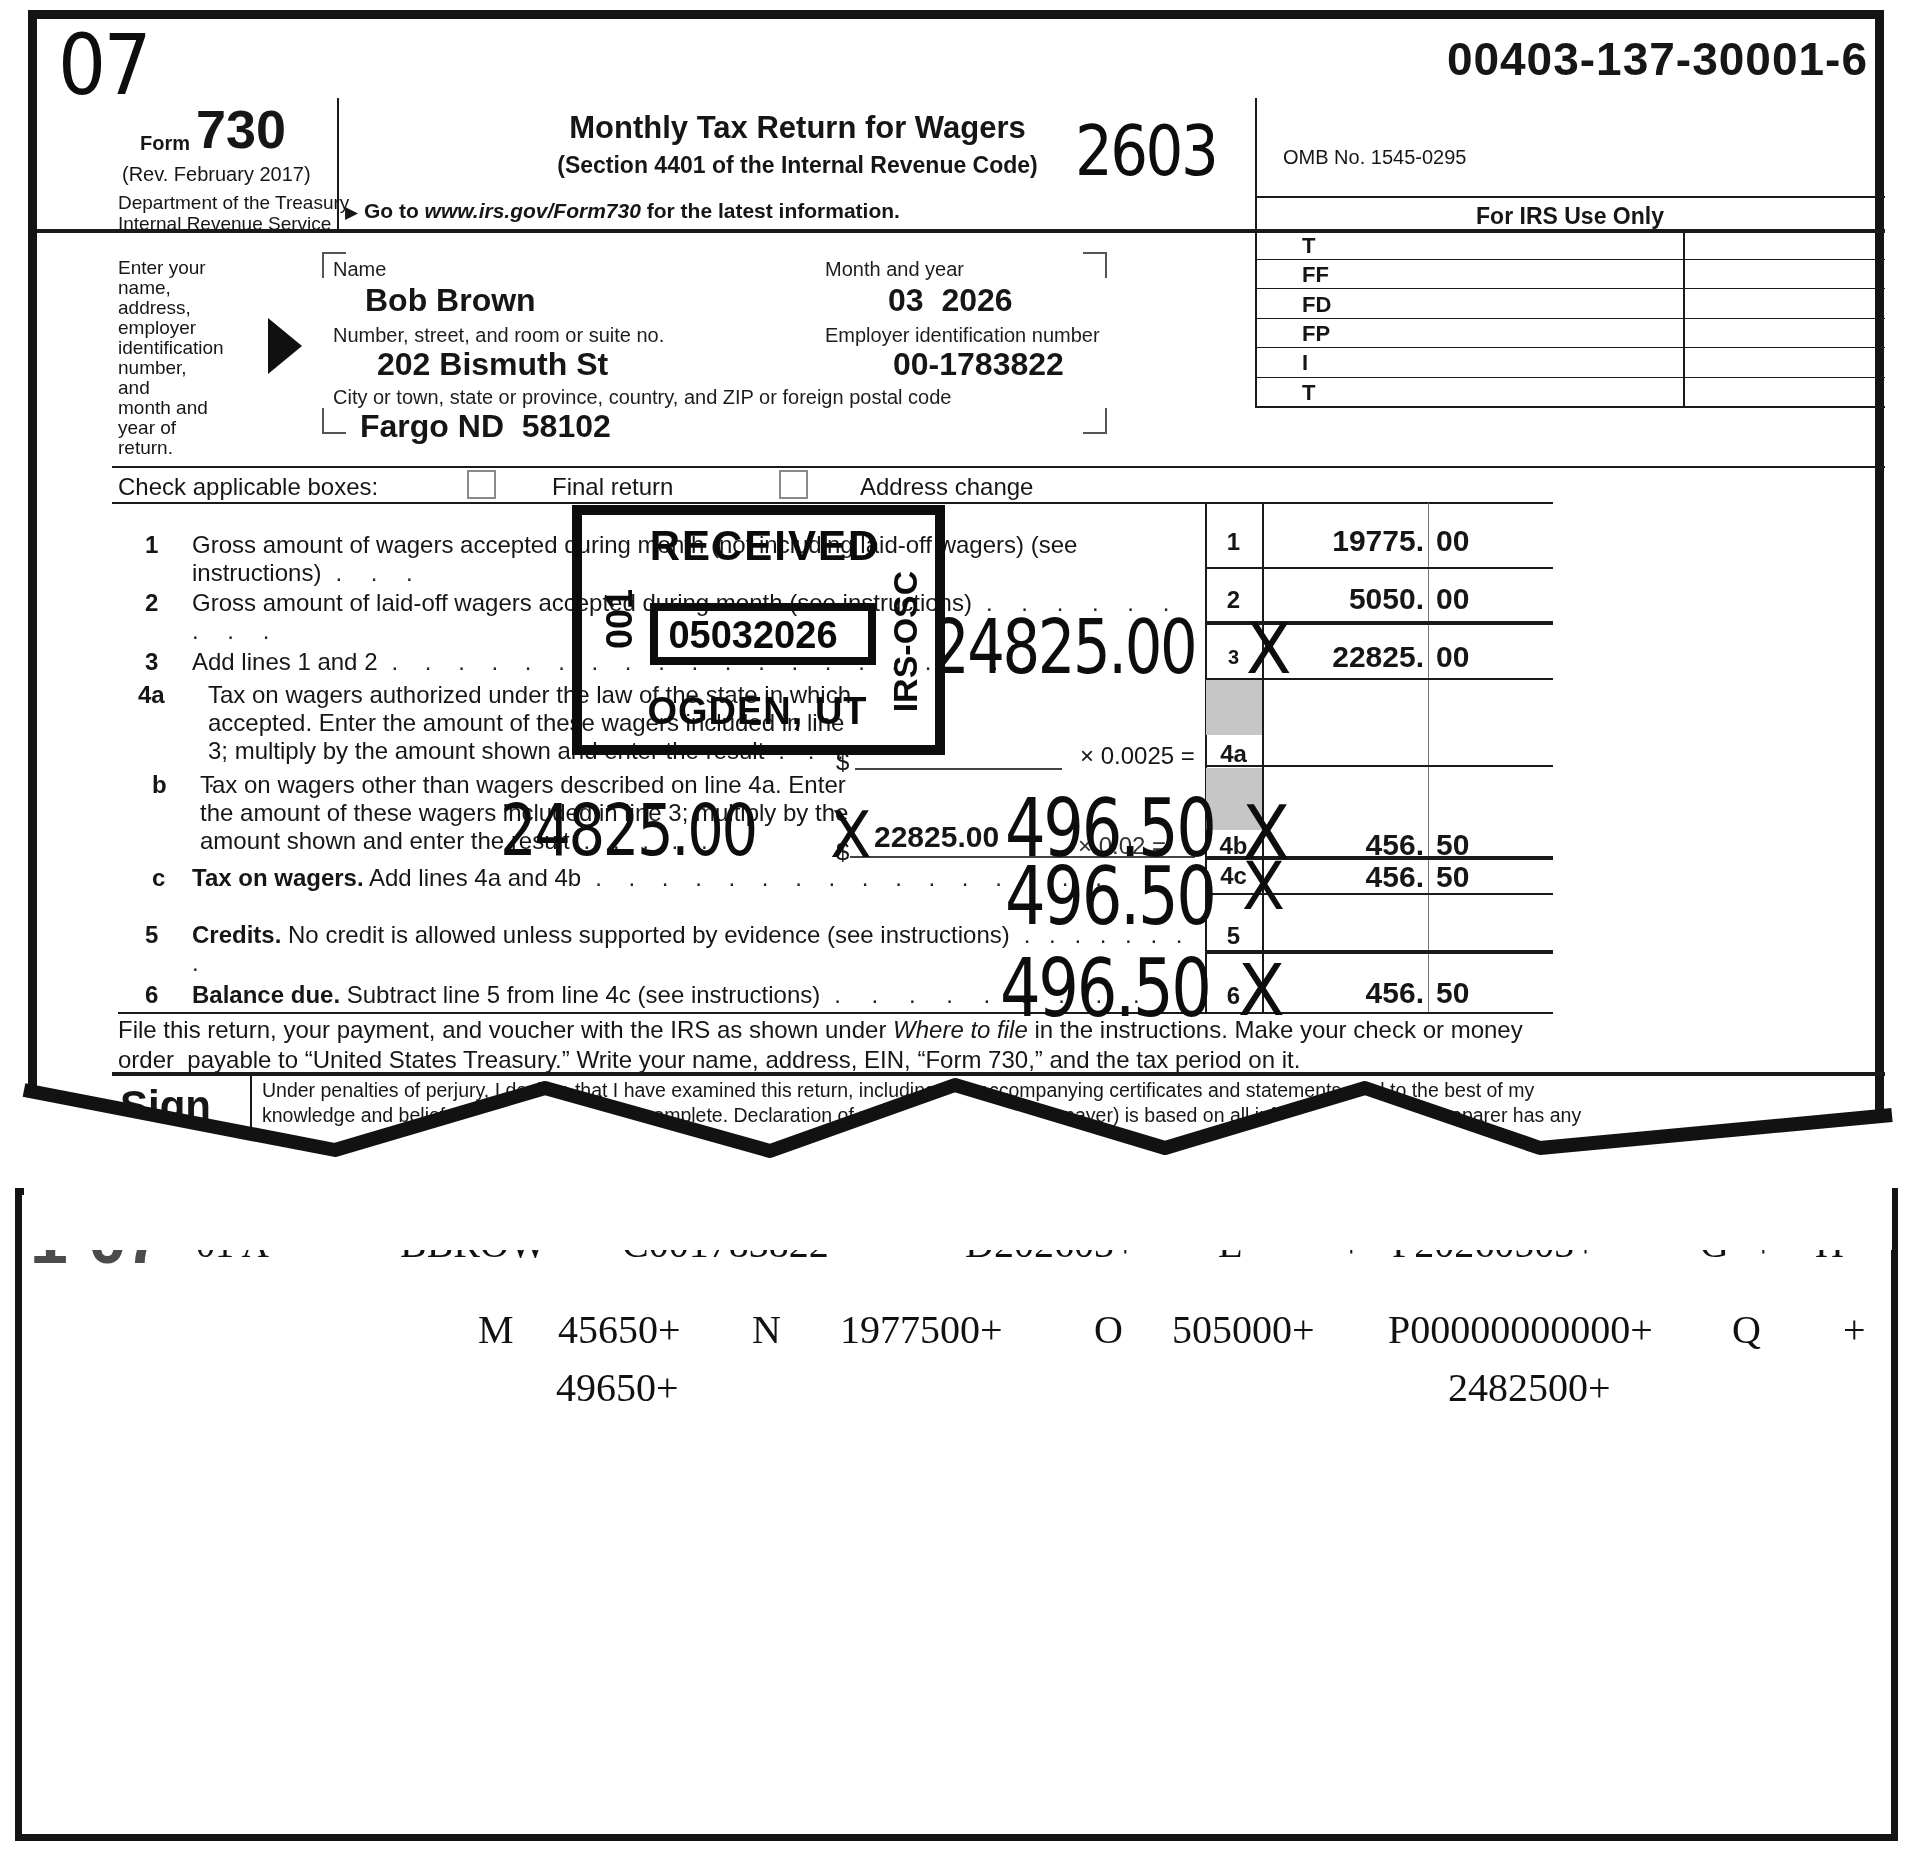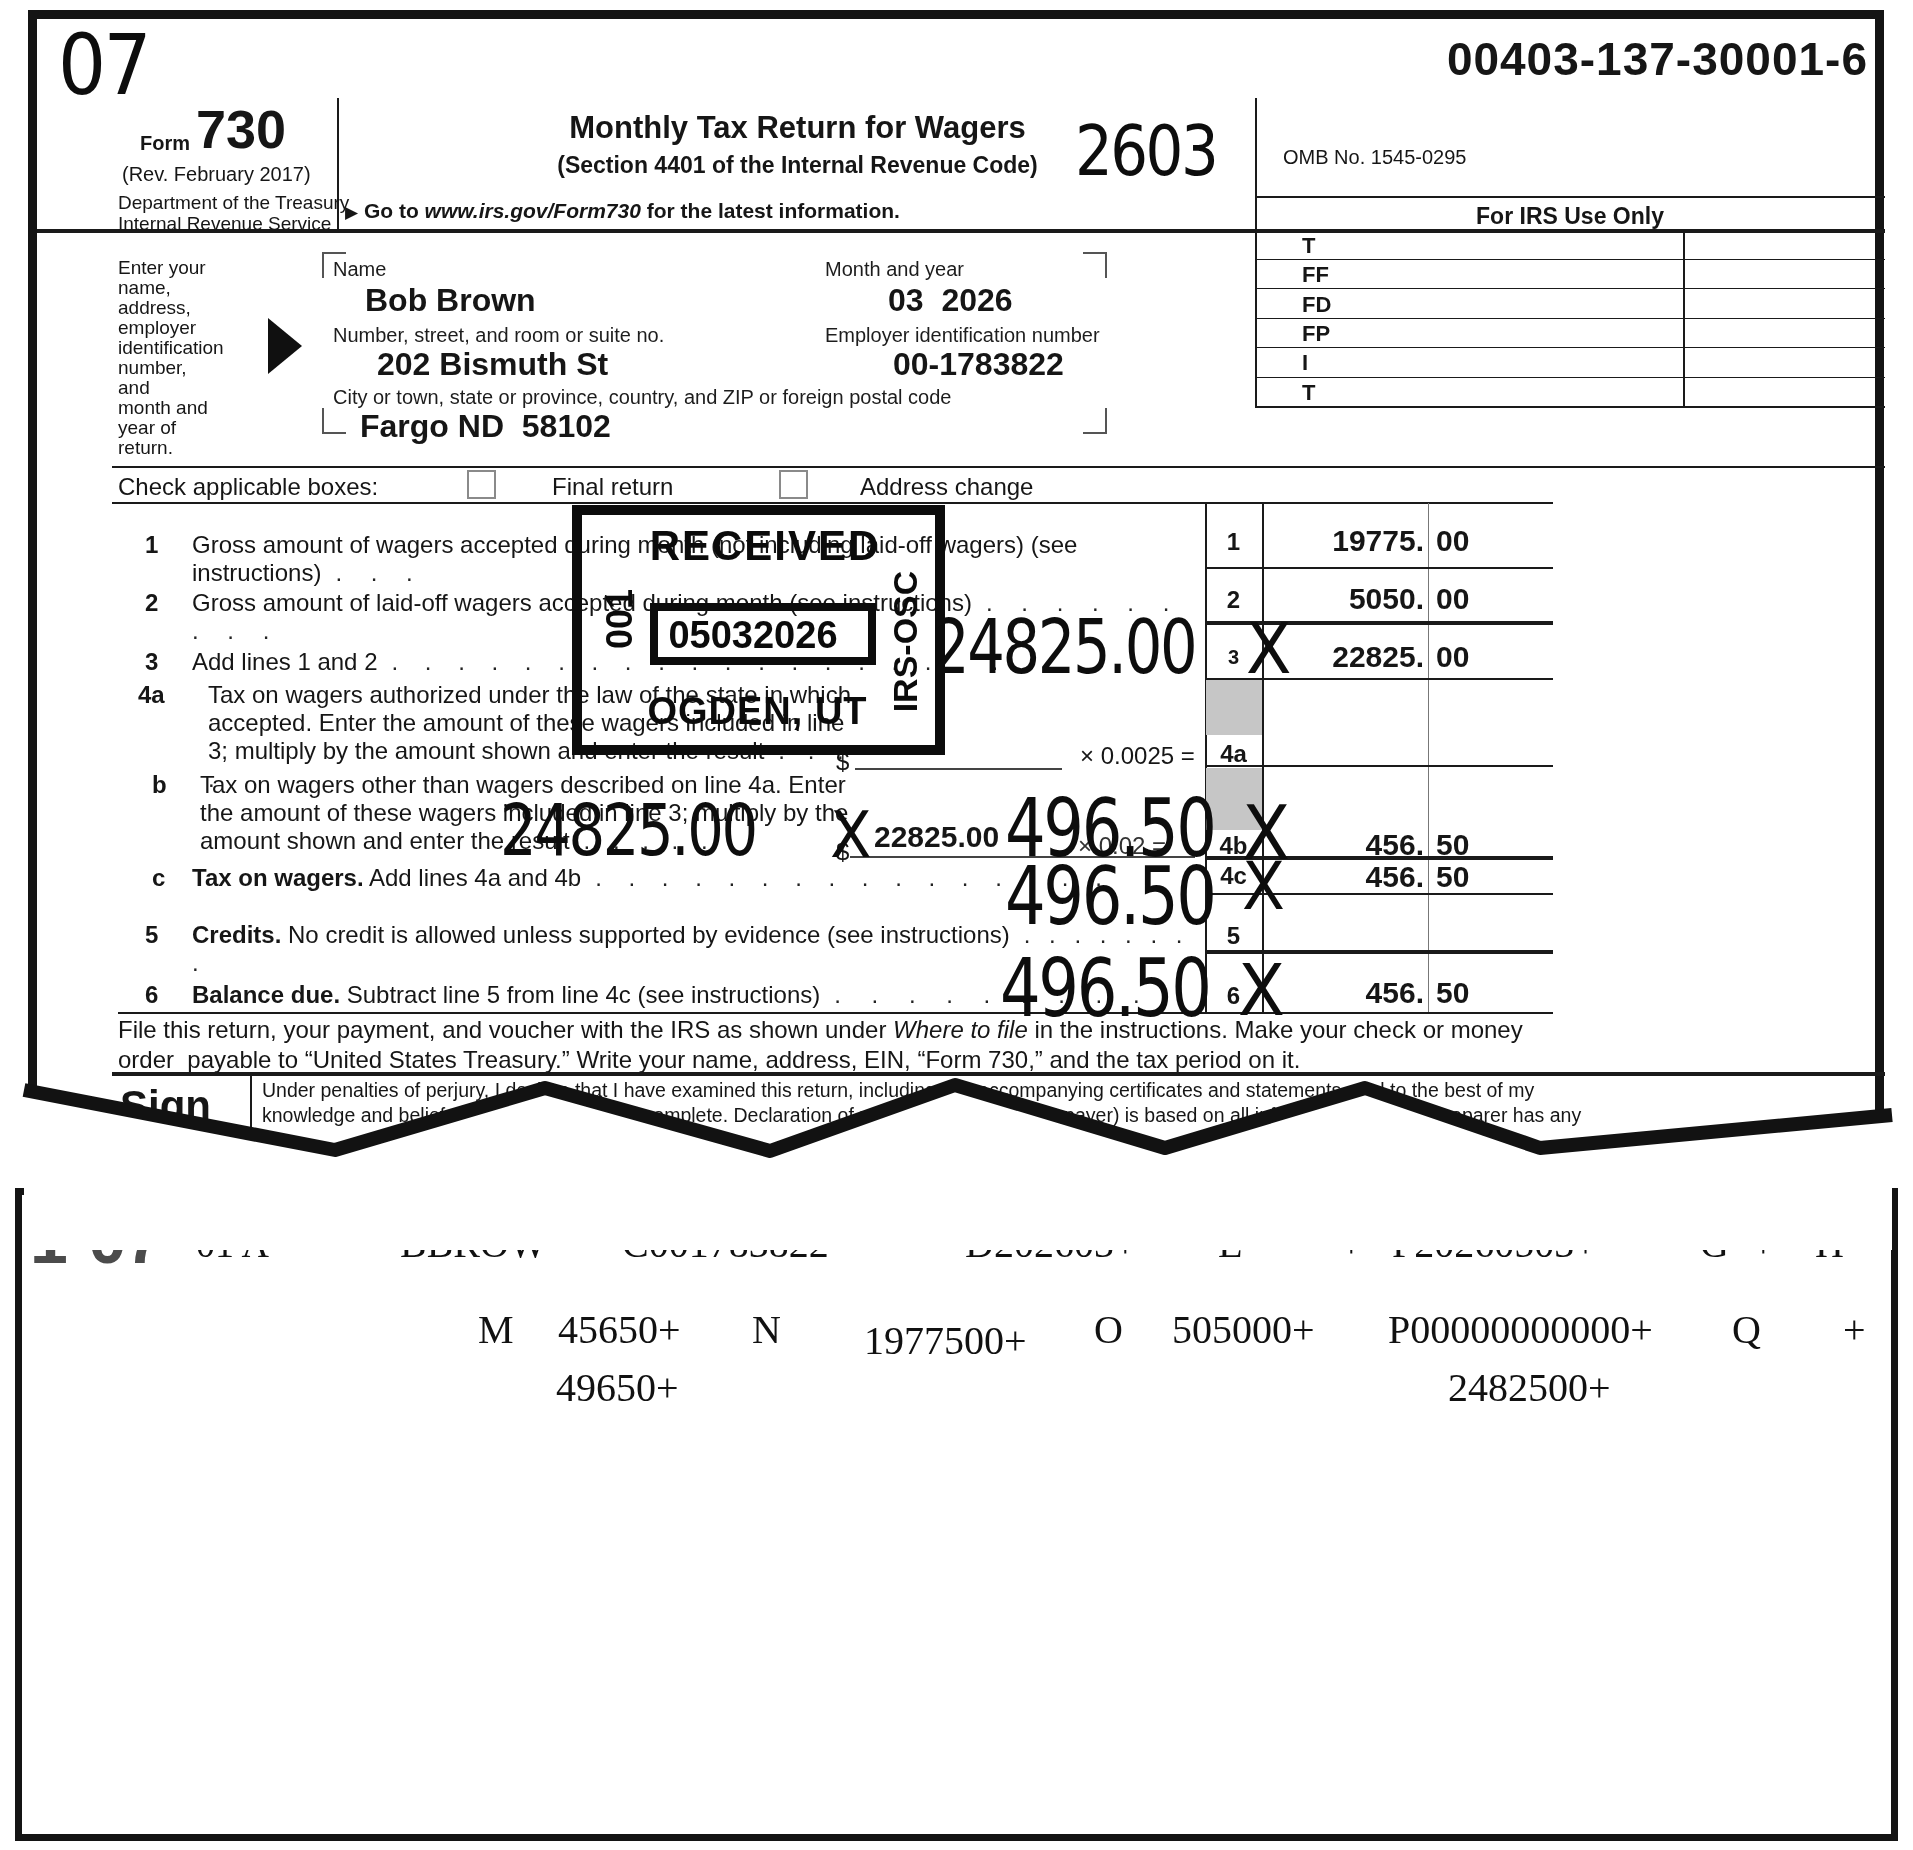--- a/index.html
+++ b/index.html
@@ -261,21 +261,21 @@
 <span class="serifTok" style="left:1218px;top:1220px;z-index:3;">E</span>
 <span class="serifTok" style="left:1340px;top:1220px;z-index:3;">+</span>
 <span class="serifTok" style="left:1392px;top:1220px;z-index:3;">F20260503+</span>
 <span class="serifTok" style="left:1700px;top:1220px;z-index:3;">G</span>
 <span class="serifTok" style="left:1752px;top:1220px;z-index:3;">+</span>
 <span class="serifTok" style="left:1815px;top:1220px;z-index:3;">H</span>
 
 <span class="serifTok" style="left:478px;top:1306px;z-index:3;">M</span>
 <span class="serifTok" style="left:558px;top:1306px;z-index:3;">45650+</span>
 <span class="serifTok" style="left:752px;top:1306px;z-index:3;">N</span>
-<span class="serifTok" style="left:864px;top:1306px;z-index:3;margin-top:11px;">1977500+</span>
+<span class="serifTok" style="left:840px;top:1306px;z-index:3;">1977500+</span>
 <span class="serifTok" style="left:1094px;top:1306px;z-index:3;">O</span>
 <span class="serifTok" style="left:1172px;top:1306px;z-index:3;">505000+</span>
 <span class="serifTok" style="left:1388px;top:1306px;z-index:3;">P00000000000+</span>
 <span class="serifTok" style="left:1732px;top:1306px;z-index:3;">Q</span>
 <span class="serifTok" style="left:1843px;top:1306px;z-index:3;">+</span>
 
 <span class="serifTok" style="left:556px;top:1364px;z-index:3;">49650+</span>
 <span class="serifTok" style="left:1448px;top:1364px;z-index:3;">2482500+</span>
 
 </body></html>

